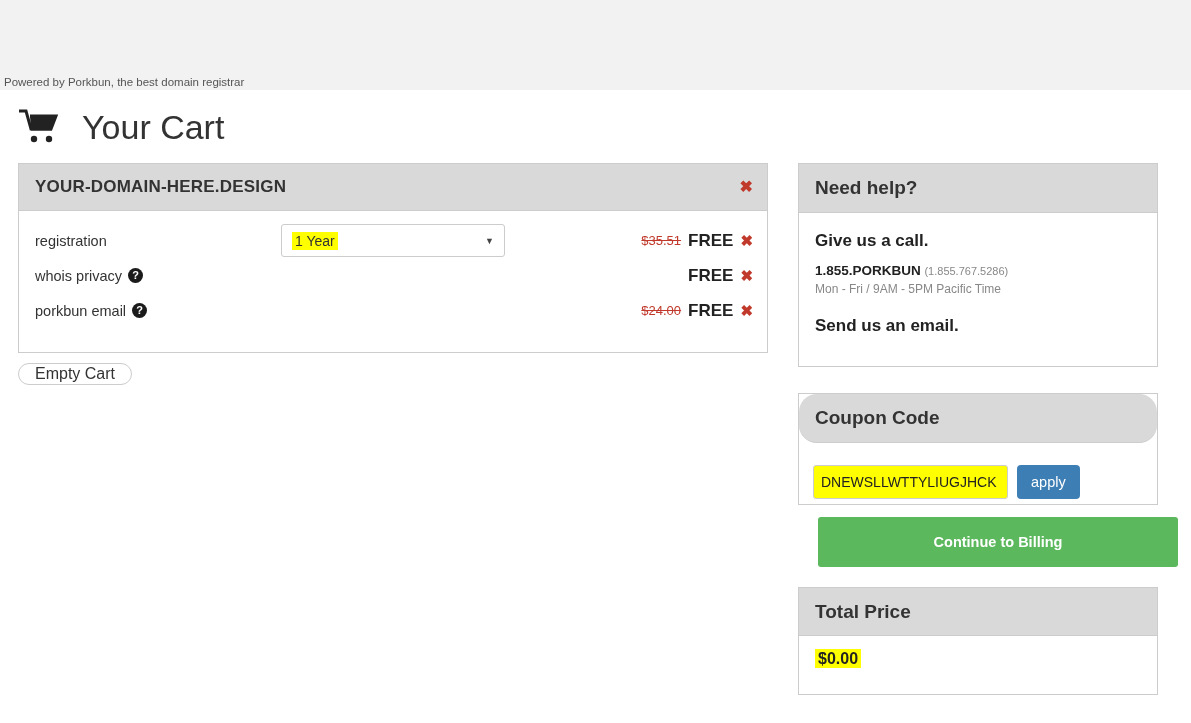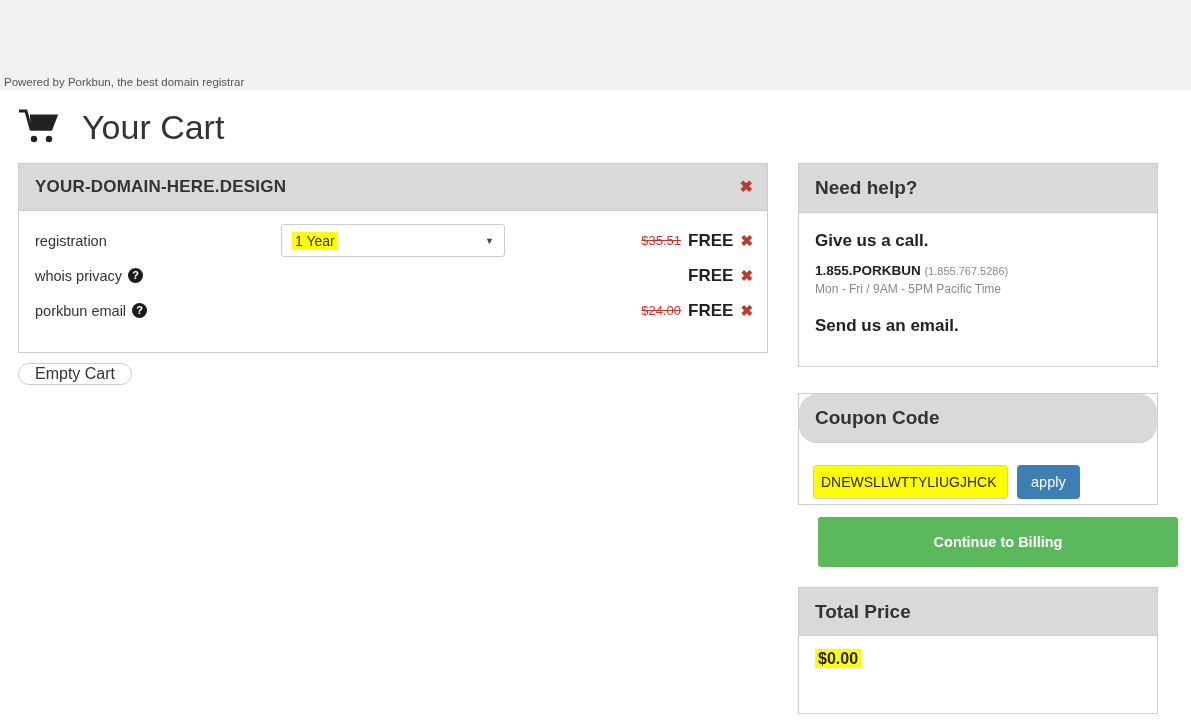--- a/index.html
+++ b/index.html
@@ -316,21 +316,21 @@
     cursor: pointer;
     font-family: "Liberation Sans", sans-serif;
     margin-left: 20px;
   }
 
   
   #total-panel {
     left: 798px;
     top: 587px;
     width: 360px;
-    height: 127px;
+    height: 108px;
   }
   #total-panel .panel-head {
     height: 48px;
     display: flex;
     align-items: center;
     font-size: 19px;
     padding: 0 16px;
   }
   .total-body { padding: 14px 16px; }
   .total-value {

